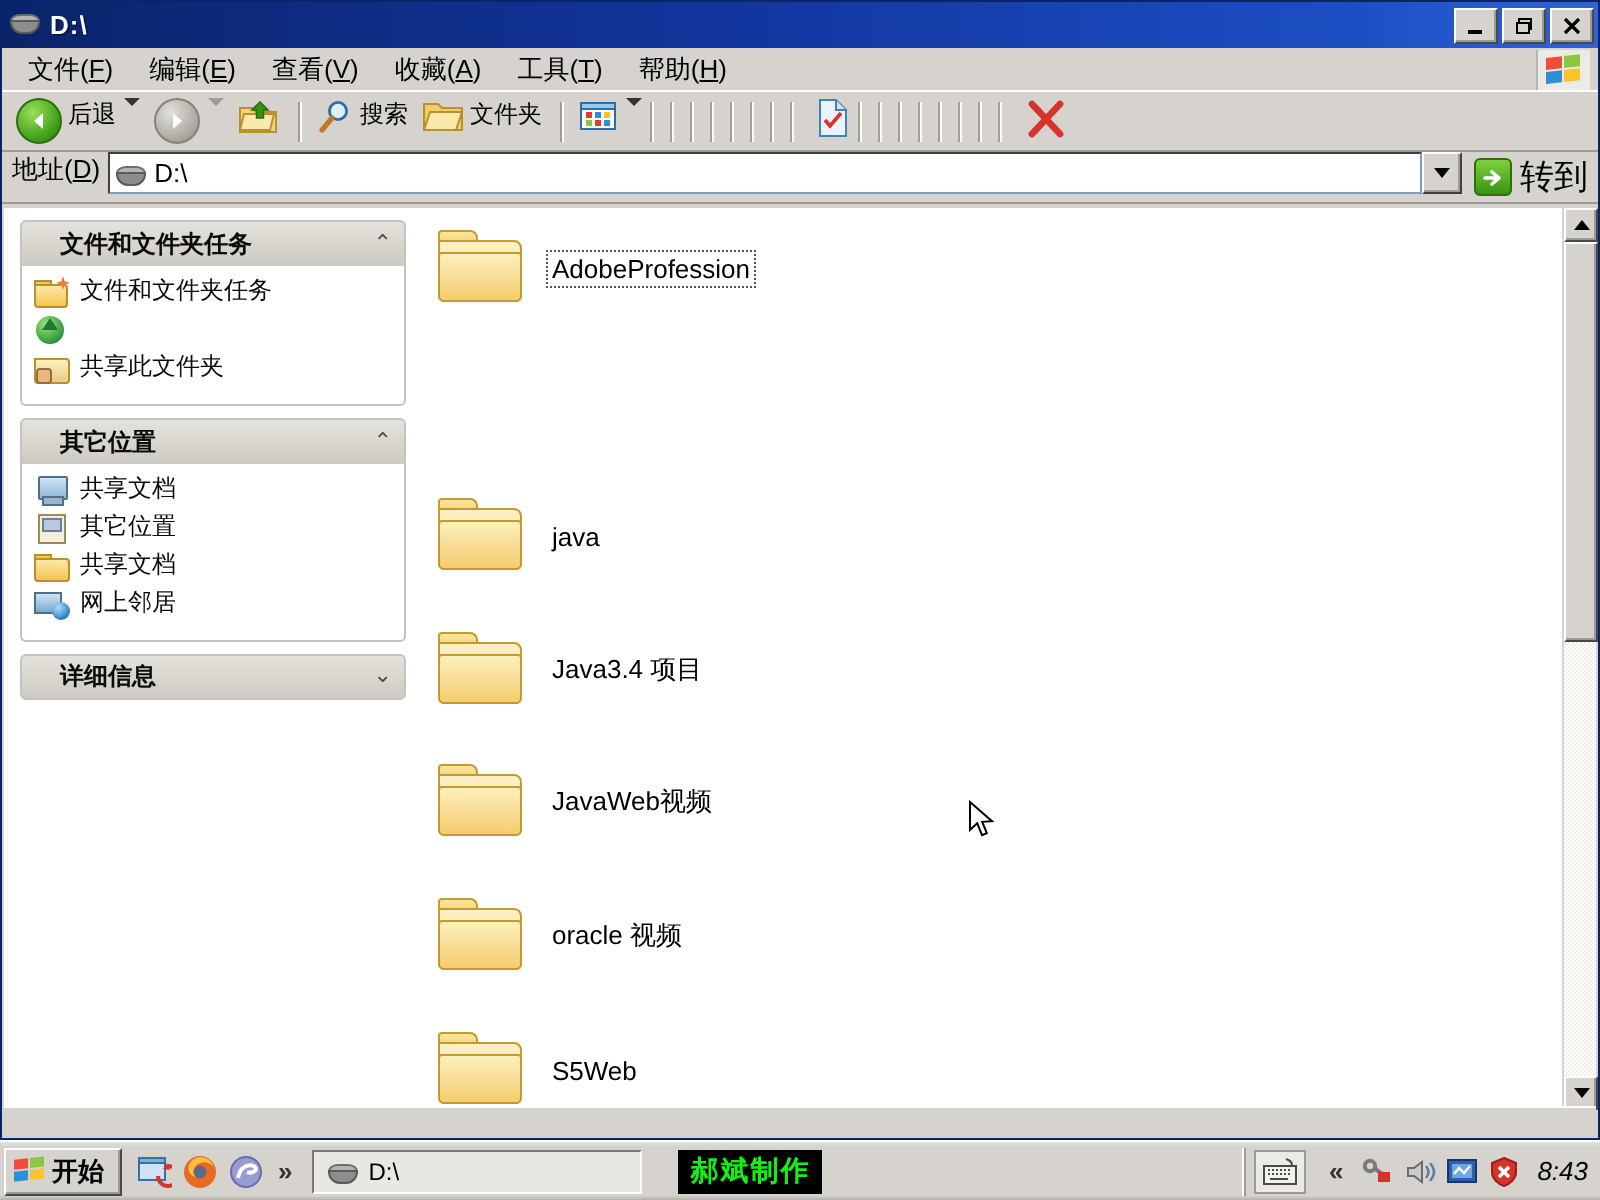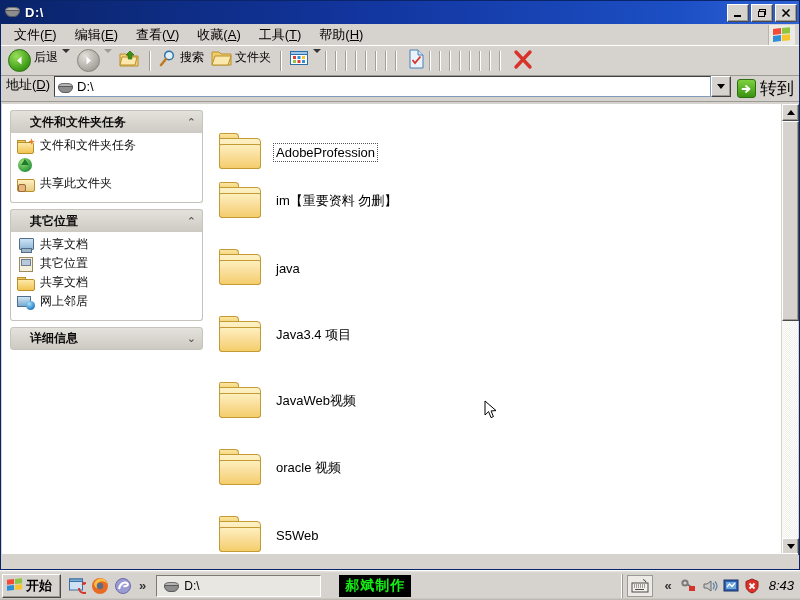--- a/index.html
+++ b/index.html
@@ -603,37 +603,29 @@
           <div class="panel-head">
             <span class="ttl">详细信息</span>
             <span class="chev">⌄</span>
           </div>
         </div>
 
       </div>
 
       <div id="filelist">
 
-        <div class="file-row" style="top:23px">
+        <div class="file-row" style="top:5px">
           <span class="big-folder">
               <span class="tab"></span>
               <span class="back"></span>
               <span class="front"></span>
             </span>
           <span class="file-label focused">AdobeProfession</span>
         </div>
 
-        <div class="file-row" style="top:72px">
-          <span class="big-folder">
-              <span class="tab"></span>
-              <span class="back"></span>
-              <span class="front"></span>
-            </span>
-          <span class="file-label">im【重要资料 勿删】</span>
-        </div>
 
         <div class="file-row" style="top:139px">
           <span class="big-folder">
               <span class="tab"></span>
               <span class="back"></span>
               <span class="front"></span>
             </span>
           <span class="file-label">java</span>
         </div>
 

